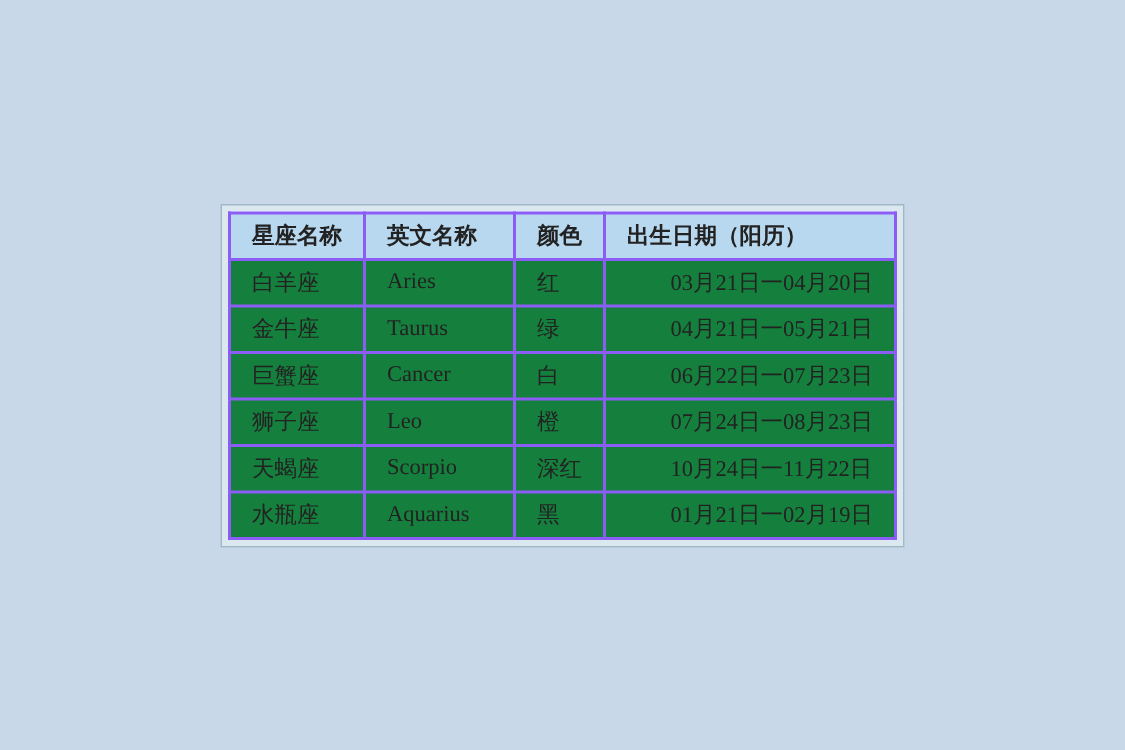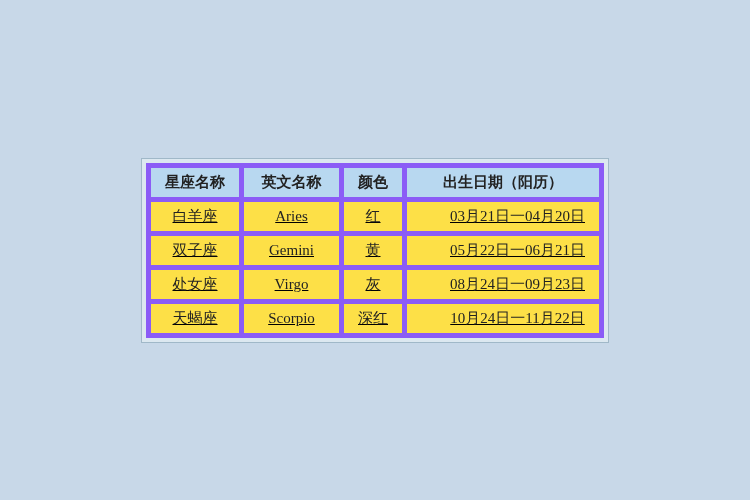--- a/index.html
+++ b/index.html
@@ -23,37 +23,36 @@
       border: 1px solid #a0b8c8;
       padding: 4px;
     }
 
     table {
       border-collapse: collapse;
       background-color: white;
     }
 
     th, td {
-      border: 5px solid #8b5cf6;
+      border: 2px solid #8b5cf6;
       padding: 5px 14px;
-      text-align: center;
+      text-align: left;
       font-size: 15px;
       color: #222;
       white-space: nowrap;
     }
 
     thead th {
       background-color: #b8d8f0;
       font-weight: bold;
       font-size: 15px;
     }
 
     tbody tr {
-      background-color: #fde047;
-      text-decoration: underline;
+      background-color: #15803d;
     }
 
     td:nth-child(1) {
       min-width: 70px;
     }
     td:nth-child(2) {
       min-width: 100px;
     }
     td:nth-child(3) {
       min-width: 45px;
@@ -77,32 +76,44 @@
       </tr>
     </thead>
     <tbody id="table-body">
     <tr>
           <td>白羊座</td>
           <td>Aries</td>
           <td>红</td>
           <td>03月21日一04月20日</td>
         </tr>
         <tr>
-          <td>双子座</td>
-          <td>Gemini</td>
-          <td>黄</td>
-          <td>05月22日一06月21日</td>
+          <td>金牛座</td>
+          <td>Taurus</td>
+          <td>绿</td>
+          <td>04月21日一05月21日</td>
         </tr>
         <tr>
-          <td>处女座</td>
-          <td>Virgo</td>
-          <td>灰</td>
-          <td>08月24日一09月23日</td>
+          <td>巨蟹座</td>
+          <td>Cancer</td>
+          <td>白</td>
+          <td>06月22日一07月23日</td>
+        </tr>
+        <tr>
+          <td>狮子座</td>
+          <td>Leo</td>
+          <td>橙</td>
+          <td>07月24日一08月23日</td>
         </tr>
         <tr>
           <td>天蝎座</td>
           <td>Scorpio</td>
           <td>深红</td>
           <td>10月24日一11月22日</td>
         </tr>
+        <tr>
+          <td>水瓶座</td>
+          <td>Aquarius</td>
+          <td>黑</td>
+          <td>01月21日一02月19日</td>
+        </tr>
       </tbody>
   </table>
 </div>
 
 </body></html>

